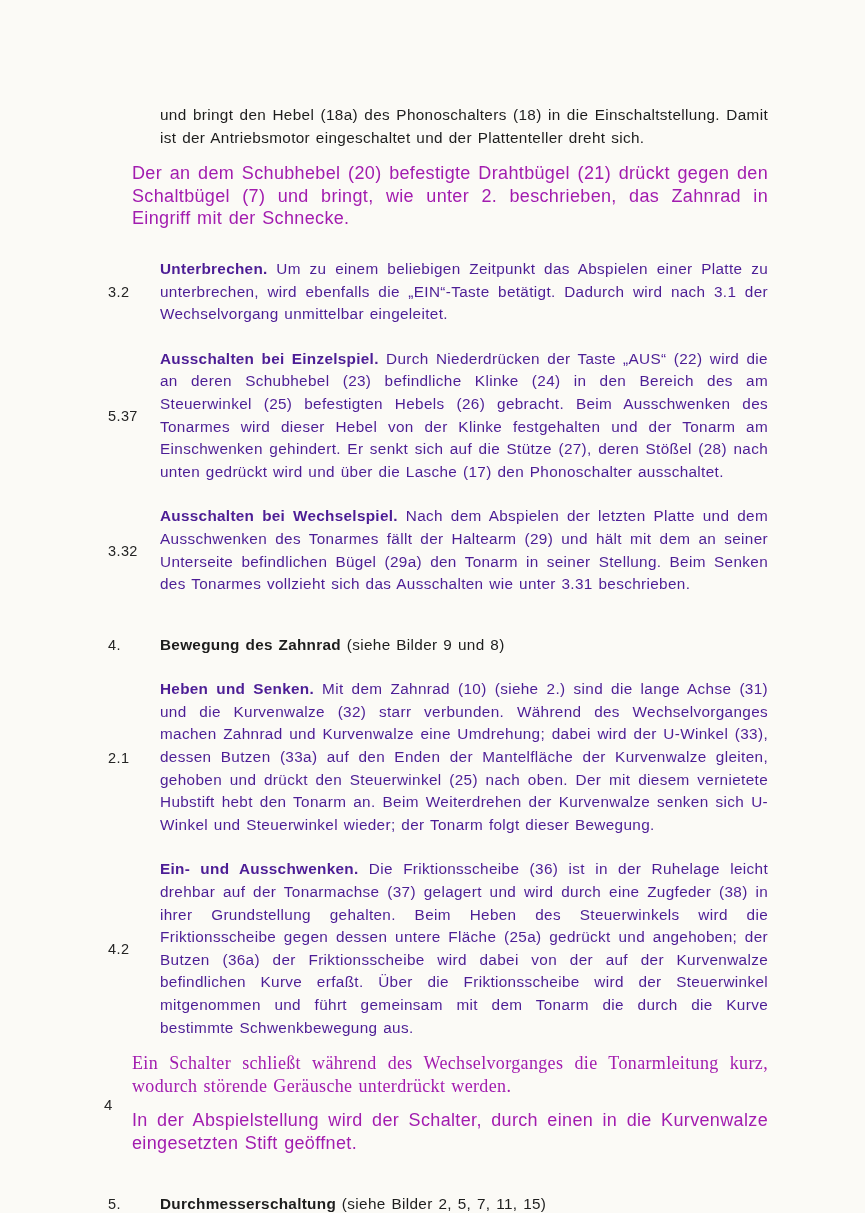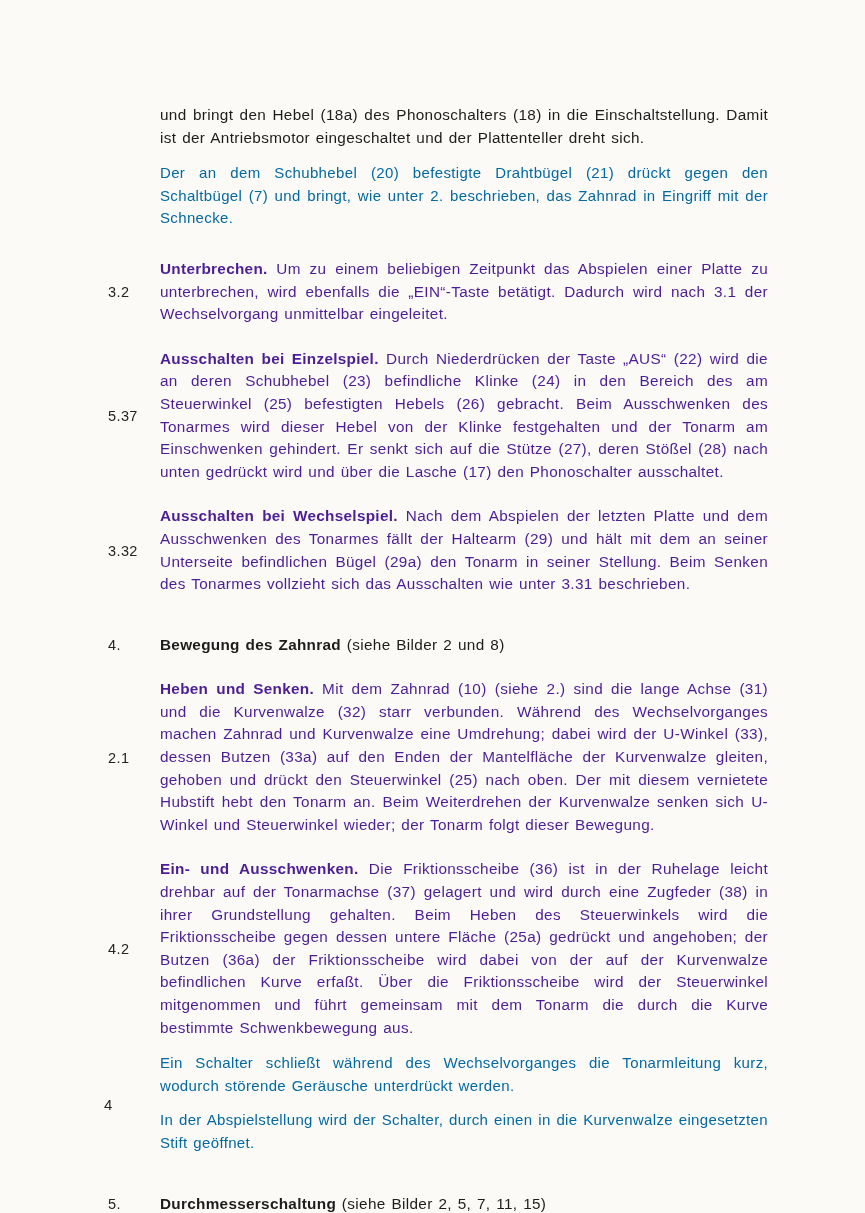--- a/index.html
+++ b/index.html
@@ -48,27 +48,27 @@
     letter-spacing: 0.35px;
     text-align: justify;
     color: #4c1d95;
     word-spacing: 1.2px;
   }
   .lead {
     font-weight: bold;
     letter-spacing: 0.3px;
   }
   .plain-block {
-    margin-left: 52px;
-    font-size: 15px;
+    margin-left: 24px;
+    font-size: 18px;
     line-height: 22.6px;
     letter-spacing: 0.35px;
     text-align: justify;
     word-spacing: 1.2px;
-    color: #0369a1;
+    color: #a21caf;
   }
   .top-block {
     margin-left: 52px;
     font-size: 15.3px;
     line-height: 22.6px;
     letter-spacing: 0.35px;
     text-align: justify;
     word-spacing: 1.2px;
     color: #1d1d1d;
     margin-bottom: 13px;
@@ -124,39 +124,39 @@
     <div class="para gap-medium">
       <div class="num">3.32</div>
       <div class="body">
         <span class="lead">Ausschalten bei Wechselspiel.</span><span> Nach dem Abspielen der letzten Platte und dem Ausschwenken des Tonarmes fällt der Haltearm (29) und hält mit dem an seiner Unterseite befindlichen Bügel (29a) den Tonarm in seiner Stellung. Beim Senken des Tonarmes vollzieht sich das Ausschalten wie unter 3.31 beschrieben.</span>
       </div>
     </div>
 
     <div class="para gap-xl">
       <div class="num">4.</div>
       <div class="heading-body">
-        <span class="lead">Bewegung des Zahnrad</span><span> (siehe Bilder 2 und 8)</span>
+        <span class="lead">Bewegung des Zahnrad</span><span> (siehe Bilder 9 und 8)</span>
       </div>
     </div>
 
     <div class="para gap-medium">
       <div class="num">2.1</div>
       <div class="body">
         <span class="lead">Heben und Senken.</span><span> Mit dem Zahnrad (10) (siehe 2.) sind die lange Achse (31) und die Kurvenwalze (32) starr verbunden. Während des Wechselvorganges machen Zahnrad und Kurvenwalze eine Umdrehung; dabei wird der U-Winkel (33), dessen Butzen (33a) auf den Enden der Mantelfläche der Kurvenwalze gleiten, gehoben und drückt den Steuerwinkel (25) nach oben. Der mit diesem vernietete Hubstift hebt den Tonarm an. Beim Weiterdrehen der Kurvenwalze senken sich U-Winkel und Steuerwinkel wieder; der Tonarm folgt dieser Bewegung.</span>
       </div>
     </div>
 
     <div class="para gap-medium">
       <div class="num">4.2</div>
       <div class="body">
         <span class="lead">Ein- und Ausschwenken.</span><span> Die Friktionsscheibe (36) ist in der Ruhelage leicht drehbar auf der Tonarmachse (37) gelagert und wird durch eine Zugfeder (38) in ihrer Grundstellung gehalten. Beim Heben des Steuerwinkels wird die Friktionsscheibe gegen dessen untere Fläche (25a) gedrückt und angehoben; der Butzen (36a) der Friktionsscheibe wird dabei von der auf der Kurvenwalze befindlichen Kurve erfaßt. Über die Friktionsscheibe wird der Steuerwinkel mitgenommen und führt gemeinsam mit dem Tonarm die durch die Kurve bestimmte Schwenkbewegung aus.</span>
       </div>
     </div>
 
-    <div class="plain-block sub-para" style="margin-bottom:12px;">
+    <div class="plain-block sub-para" style="margin-bottom:12px;font-family:Liberation Serif, serif;">
       <span>Ein Schalter schließt während des Wechselvorganges die Tonarmleitung kurz, wodurch störende Geräusche unterdrückt werden.</span>
     </div>
 
     <div class="plain-block">
       <span>In der Abspielstellung wird der Schalter, durch einen in die Kurvenwalze eingesetzten Stift geöffnet.</span>
     </div>
 
     <div class="para gap-xl">
       <div class="num">5.</div>
       <div class="heading-body">

